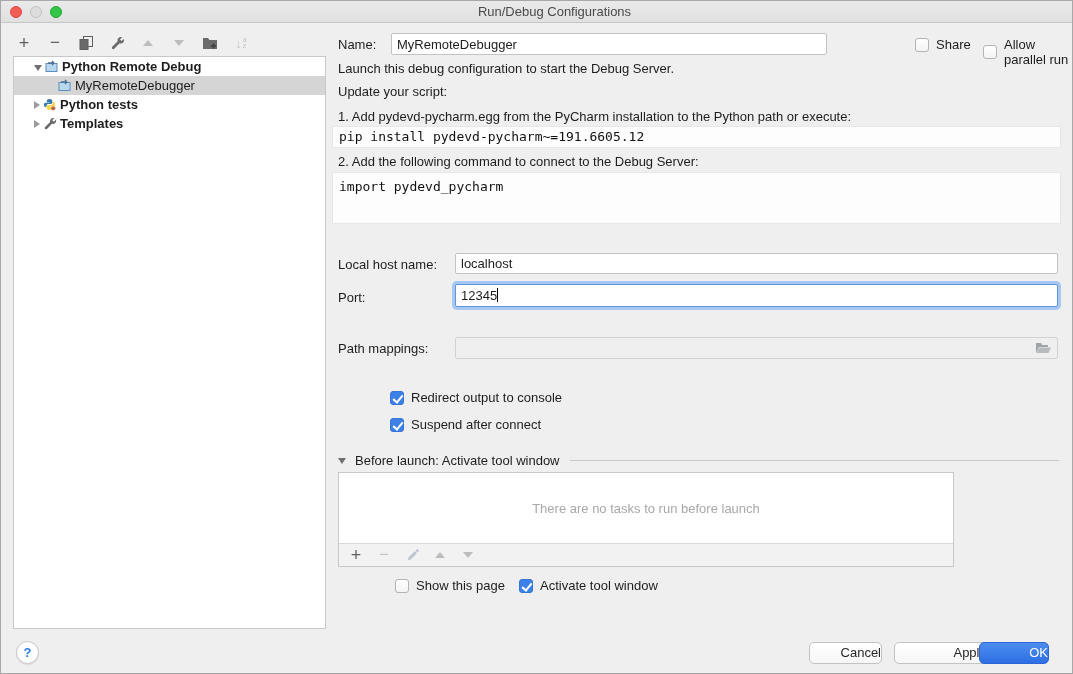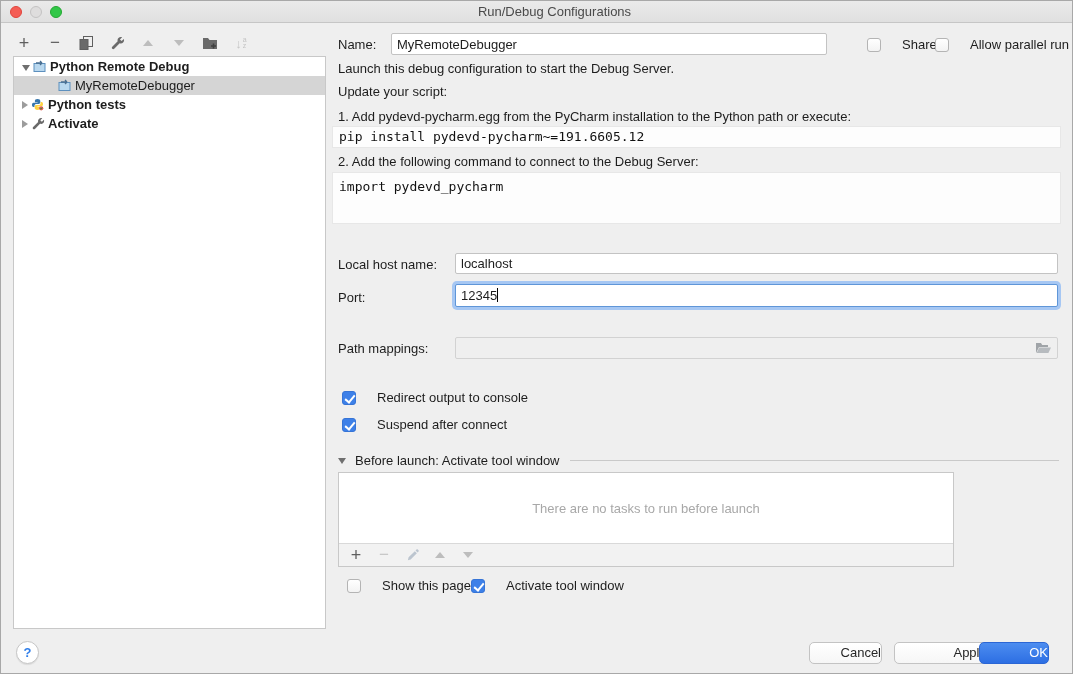--- a/index.html
+++ b/index.html
@@ -28,32 +28,32 @@
   .sort-letters { display:flex; flex-direction:column; font-size:7px; line-height:6px; margin-left:1px; color:#c3c3c3; }
 
   .treebox { position:absolute; left:12px; top:55px; width:313px; height:573px; background:#fff; border:1px solid #c8c8c8; overflow:hidden; }
   .trow { position:relative; height:19px; display:flex; align-items:center; white-space:nowrap; }
   .trow.selected { background:#d5d5d5; }
   .trow .lbl { margin-left:3px; }
   .trow .b { font-weight:bold; }
   .twisty { width:9px; height:9px; display:inline-block; margin:0 3px 0 0; }
   .twisty.open { width:0; height:0; border-left:4px solid transparent; border-right:4px solid transparent; border-top:6px solid #6f6f6f; margin-top:2px; }
   .twisty.closed { width:0; height:0; border-top:4px solid transparent; border-bottom:4px solid transparent; border-left:6px solid #9c9c9c; margin-top:0; }
-  .pad1 { padding-left:8px; } .pad2 { padding-left:44px; }
+  .pad1 { padding-left:20px; } .pad2 { padding-left:44px; }
   .ticon { width:14px; height:13px; display:inline-flex; flex:none; }
 
   
   .abs { position:absolute; }
   .field { background:#fff; border:1px solid #c3c3c3; border-radius:2px; font:13px "Liberation Sans",sans-serif; padding:0 5px; color:#1d1d1d; }
   .label { color:#1d1d1d; }
   .codeband { background:#fdfdfd; border:1px solid #e7e7e7; font-family:"DejaVu Sans Mono","Liberation Mono",monospace; font-size:13px; color:#111; }
   .cb { width:14px; height:14px; border:1px solid #b4b4b4; border-radius:3px; background:linear-gradient(#ffffff,#f3f3f3); display:inline-block; flex:none; position:relative; }
   .cb.checked { background:#3d80e8; border-color:#3674d6; }
   .cb.checked::after { content:""; position:absolute; left:4px; top:1px; width:4px; height:8px; border:solid #fff; border-width:0 2px 2px 0; transform:rotate(40deg); }
-  .cbrow { display:flex; align-items:center; gap:21px; }
+  .cbrow { display:flex; align-items:center; gap:7px;margin-left:48px; }
   .caret { display:inline-block; width:1px; height:14px; background:#000; vertical-align:-2px; }
 
   .bl-header { display:flex; align-items:center; gap:6px; color:#1d1d1d; }
   .bl-line { flex:1; height:1px; background:#c9c9c9; margin-left:4px; }
   .taskbox { border:1px solid #c8c8c8; background:#fff; }
   .task-empty { height:70px; display:flex; align-items:center; justify-content:center; color:#a8a8a8; }
   .task-toolbar { height:23px; background:#f2f2f2; border-top:1px solid #d9d9d9; display:flex; align-items:center; gap:12px; padding-left:9px; }
   .task-toolbar .tbi { width:16px; height:16px; }
 
   
@@ -139,21 +139,21 @@
       </span>
       <span class="lbl b">Python tests</span>
     </div>
     <div class="trow pad1">
       <span class="twisty closed"></span>
       <span class="ticon">
         <svg width="14" height="14" viewBox="0 0 16 16">
             <path fill="#6a6a6a" d="M15 4.6c0 1.9-1.6 3.4-3.5 3.4-.4 0-.8-.1-1.2-.2l-5.8 5.8c-.6.6-1.5.6-2.1 0s-.6-1.5 0-2.1l5.8-5.8c-.1-.4-.2-.8-.2-1.2C8 2.6 9.6 1 11.5 1c.5 0 1 .1 1.4.3L10.6 3.6l1.8 1.8 2.3-2.3c.2.4.3.9.3 1.5z"></path>
           </svg>
       </span>
-      <span class="lbl b">Activate</span>
+      <span class="lbl b">Templates</span>
     </div>
   </div>
 
   <span class="abs label" style="left:337px; top:36px;">Name:</span>
   <input class="abs field" style="left: 390px; top: 32px; width: 436px; height: 22px;" value="MyRemoteDebugger">
   <div class="abs cbrow" style="left:866px; top:36px;">
     <span class="cb"></span>
     <span>Share</span>
   </div>
   <div class="abs cbrow" style="left:934px; top:36px;">

